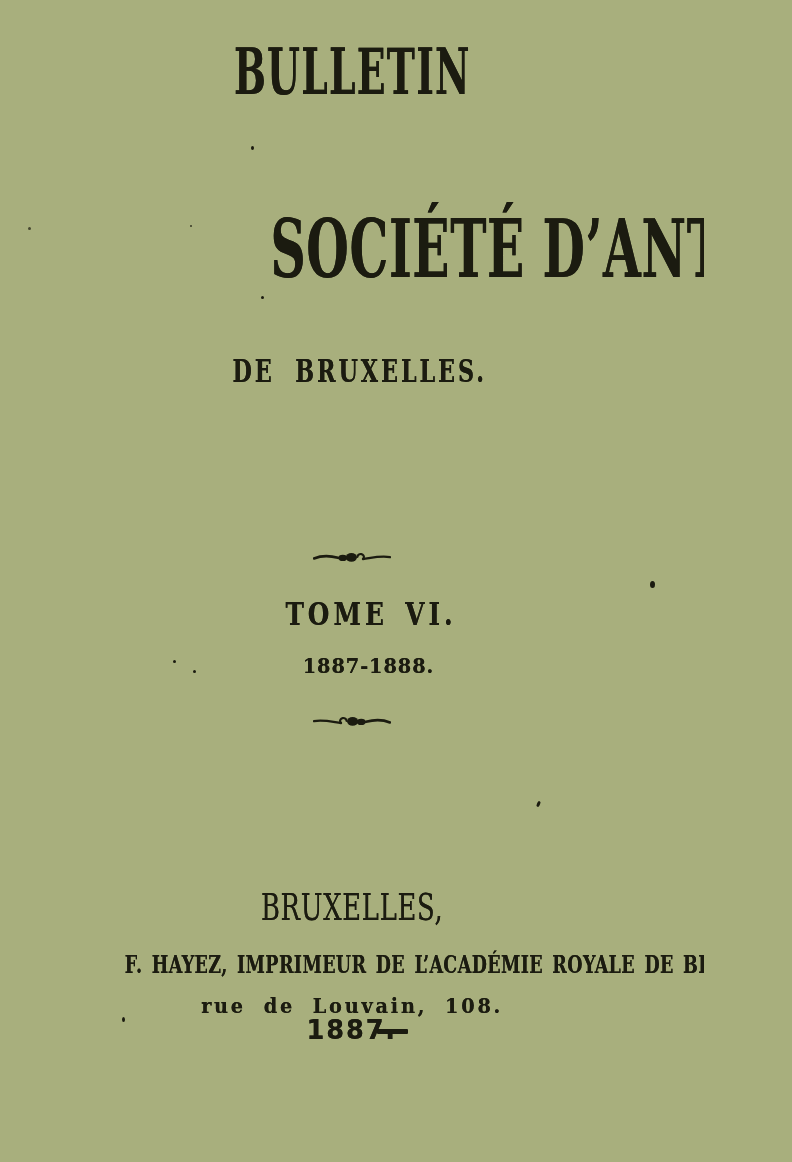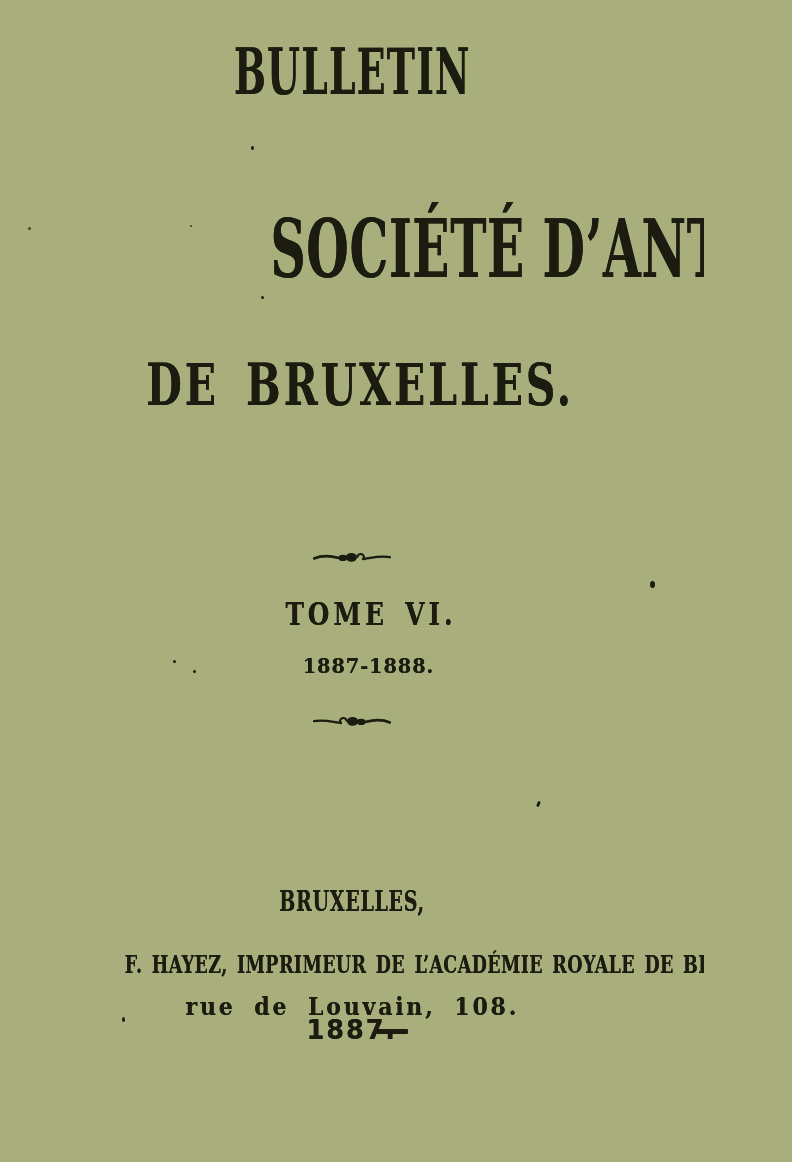--- a/index.html
+++ b/index.html
@@ -20,36 +20,36 @@
 
   .masthead   { top:41px;  font-size:63px; font-weight:700; }
   .masthead .sc { transform:scaleX(.60); letter-spacing:2px; }
 
   .ofthe      { top:153px; font-size:15px; font-weight:700; }
   .ofthe .sc  { transform:scale(.95,1.0); letter-spacing:4px; word-spacing:5px; }
 
   .society    { top:209px; font-size:80px; font-weight:700; }
   .society .sc{ transform:scaleX(.61); letter-spacing:1px; }
 
-  .citytitle  { top:356px; font-size:57px; font-weight:700;margin-left:16px; }
+  .citytitle  { top:356px; font-size:31px; font-weight:700;margin-left:16px; }
   .citytitle .sc { transform:scaleX(.72); letter-spacing:4px; word-spacing:14px; }
 
   .tome       { top:599px; font-size:31px; font-weight:700;margin-left:39px; }
   .tome .sc   { transform:scaleX(.80); letter-spacing:5px; word-spacing:6px; }
 
   .years      { top:655px; font-size:21px; font-weight:700;padding-left:32px; }
   .years .sc  { transform:scaleX(.92); letter-spacing:1px; }
 
-  .impcity    { top:888px; font-size:28px; font-weight:700; }
+  .impcity    { top:888px; font-size:38px; font-weight:400; }
   .impcity .sc{ transform:scaleX(.68); letter-spacing:1px; }
 
   .printer    { top:953px; font-size:24px; font-weight:700; }
   .printer .sc{ transform:scaleX(.73); letter-spacing:.5px; word-spacing:4px; }
 
-  .address    { top:995px; font-size:24px; font-weight:700; }
+  .address    { top:995px; font-size:21px; font-weight:700; }
   .address .sc{ transform:scaleX(.92); letter-spacing:3px; word-spacing:9px; }
 
   .impyear    { top:1016px; font-size:27px; font-weight:700;
                 font-family:"DejaVu Sans","Liberation Sans",sans-serif; }
   .impyear .sc{ transform:scaleX(.95); letter-spacing:2px; }
 
   .ornament { position:absolute; left:0; right:0; text-align:center; }
   .ornament svg { display:inline-block; }
   .ornament-top    { top:549px; }
   .ornament-bottom { top:713px; }

